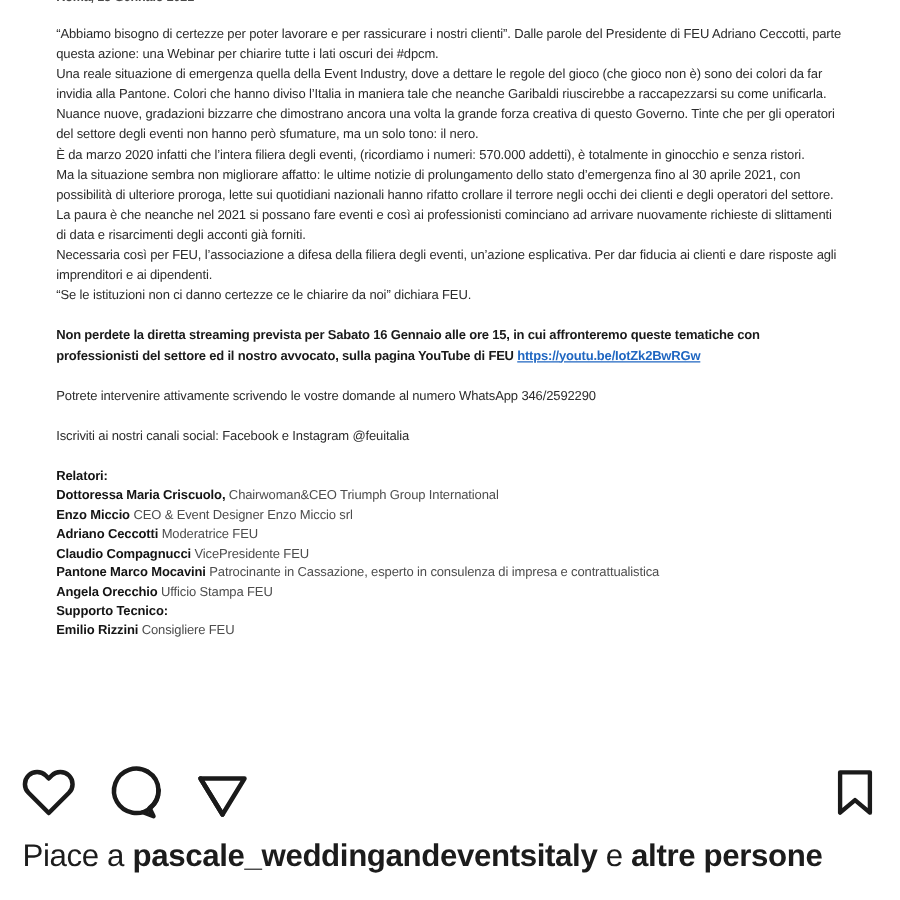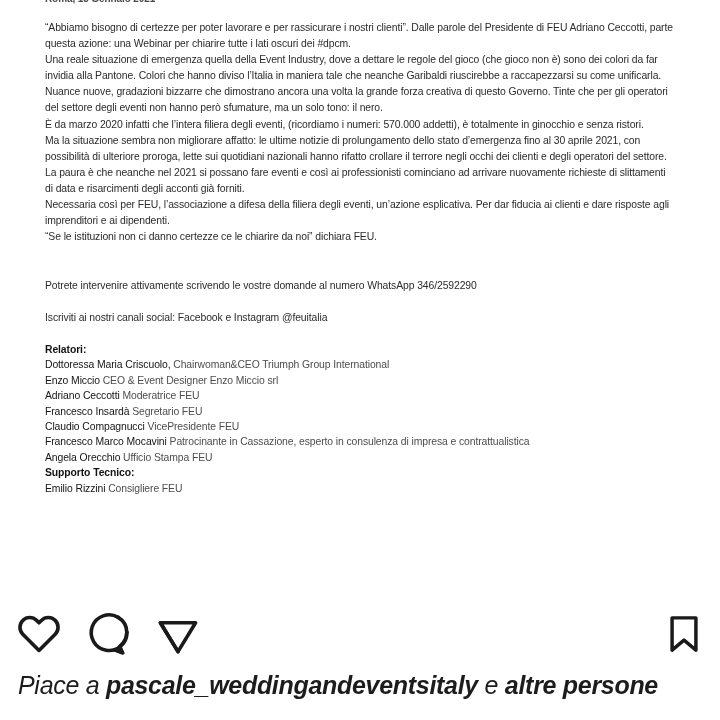--- a/index.html
+++ b/index.html
@@ -64,21 +64,21 @@
     color: #2b2b2b;
   }
   .roster {
     margin-top: 0;
   }
   .roster .row {
     line-height: 15.4px;
     white-space: nowrap;
   }
   .roster .nm {
-    font-weight: 400;
+    font-weight: 700;
     color: #141414;
     margin-top: 31px;
   }
   .roster .rl {
     font-weight: 400;
     color: #4d4d4d;
   }
   .roster .hd {
     font-weight: 700;
     color: #141414;
@@ -120,21 +120,20 @@
 
   
   .likes {
     padding: 0 18px;
     font-size: 25px;
     line-height: 30px;
     color: #1c1c1c;
     font-weight: 400;
     letter-spacing: -0.3px;
     white-space: nowrap;
-    font-style: italic;
   }
   .likes b {
     font-weight: 700;
   }
 </style>
 </head>
 <body>
 
 <div class="post-image">
   <div class="doc">
@@ -143,39 +142,39 @@
 
     <p class="para-block">“Abbiamo bisogno di certezze per poter lavorare e per rassicurare i nostri clienti”. Dalle parole del Presidente di FEU Adriano Ceccotti, parte questa azione: una Webinar per chiarire tutte i lati oscuri dei #dpcm.</p>
     <p class="para-block">Una reale situazione di emergenza quella della Event Industry, dove a dettare le regole del gioco (che gioco non è) sono dei colori da far invidia alla Pantone. Colori che hanno diviso l’Italia in maniera tale che neanche Garibaldi riuscirebbe a raccapezzarsi su come unificarla. Nuance nuove, gradazioni bizzarre che dimostrano ancora una volta la grande forza creativa di questo Governo. Tinte che per gli operatori del settore degli eventi non hanno però sfumature, ma un solo tono: il nero.</p>
     <p class="para-block">È da marzo 2020 infatti che l’intera filiera degli eventi, (ricordiamo i numeri: 570.000 addetti), è totalmente in ginocchio e senza ristori.</p>
     <p class="para-block">Ma la situazione sembra non migliorare affatto: le ultime notizie di prolungamento dello stato d’emergenza fino al 30 aprile 2021, con possibilità di ulteriore proroga, lette sui quotidiani nazionali hanno rifatto crollare il terrore negli occhi dei clienti e degli operatori del settore. La paura è che neanche nel 2021 si possano fare eventi e così ai professionisti cominciano ad arrivare nuovamente richieste di slittamenti di data e risarcimenti degli acconti già forniti.</p>
     <p class="para-block">Necessaria così per FEU, l’associazione a difesa della filiera degli eventi, un’azione esplicativa. Per dar fiducia ai clienti e dare risposte agli imprenditori e ai dipendenti.</p>
     <p class="para-block">“Se le istituzioni non ci danno certezze ce le chiarire da noi” dichiara FEU.</p>
 
     <div class="spacer-line"></div>
 
+    <p class="bold-block"><span>Non perdete la diretta streaming prevista per Sabato 16 Gennaio alle ore 15, in cui affronteremo queste tematiche con professionisti del settore ed il nostro avvocato, sulla pagina YouTube di FEU </span><a class="url" href="#">https://youtu.be/IotZk2BwRGw</a></p>
 
     <div class="spacer-line"></div>
 
     <p class="plain">Potrete intervenire attivamente scrivendo le vostre domande al numero WhatsApp 346/2592290</p>
 
     <div class="spacer-line"></div>
 
     <p class="plain">Iscriviti ai nostri canali social: Facebook e Instagram @feuitalia</p>
 
     <div class="spacer-line"></div>
 
     <div class="roster">
       <div class="row"><span class="hd">Relatori:</span></div>
       <div class="row"><span class="nm">Dottoressa Maria Criscuolo,</span><span class="rl"> Chairwoman&amp;CEO Triumph Group International</span></div>
       <div class="row"><span class="nm">Enzo Miccio</span><span class="rl"> CEO &amp; Event Designer Enzo Miccio srl</span></div>
       <div class="row"><span class="nm">Adriano Ceccotti</span><span class="rl"> Moderatrice FEU</span></div>
-      <div class="row"><span class="nm">Francesco Insardà</span><span class="rl"> Segretario FEU</span></div>
       <div class="row"><span class="nm">Claudio Compagnucci</span><span class="rl"> VicePresidente FEU</span></div>
-      <div class="row"><span class="nm">Francesco Marco Mocavini</span><span class="rl"> Patrocinante in Cassazione, esperto in consulenza di impresa e contrattualistica</span></div>
+      <div class="row"><span class="nm">Pantone Marco Mocavini</span><span class="rl"> Patrocinante in Cassazione, esperto in consulenza di impresa e contrattualistica</span></div>
       <div class="row"><span class="nm">Angela Orecchio</span><span class="rl"> Ufficio Stampa FEU</span></div>
       <div class="row"><span class="hd">Supporto Tecnico:</span></div>
       <div class="row"><span class="nm">Emilio Rizzini</span><span class="rl"> Consigliere FEU</span></div>
     </div>
 
   </div>
 </div>
 
 <div class="action-bar">
   <div class="actions-left">

